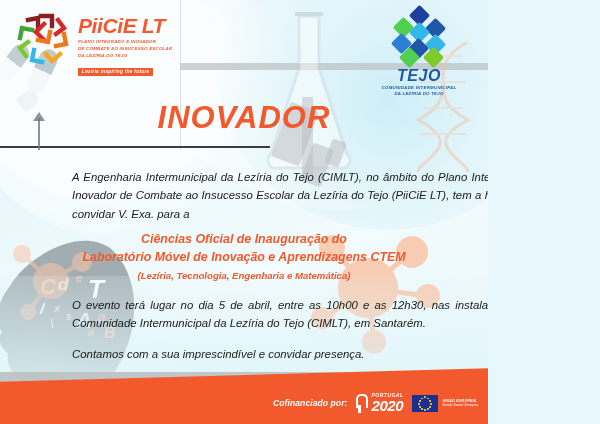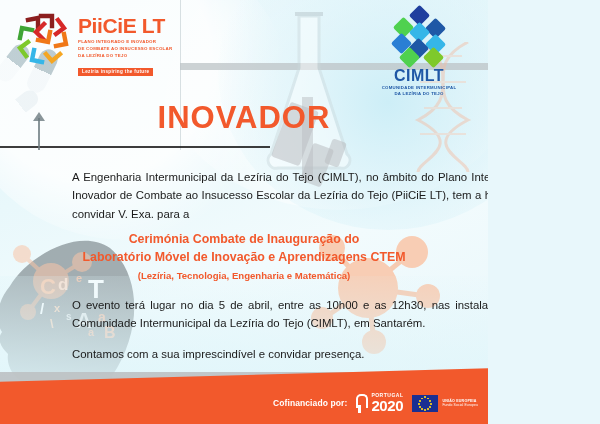--- a/index.html
+++ b/index.html
@@ -4,20 +4,21 @@
 <style>
   html,body{margin:0;padding:0;}
   body{
     width:600px;height:424px;overflow:hidden;
     font-family:"Liberation Sans", sans-serif;
     background:#e8f7fb;
   }
   #poster{
     position:relative;width:488px;height:424px;overflow:hidden;
     background:linear-gradient(160deg,#ddf3fa 0%,#e9f8fb 35%,#f2fbfd 60%,#e6f6fa 100%);
+    font-style:italic;
   }
 
   
   .bg{position:absolute;pointer-events:none;}
 
   .wash-a{left:-40px;top:-60px;width:330px;height:300px;border-radius:50%;
     background:radial-gradient(circle at 40% 40%,#ffffff 0%,#ffffff 45%,rgba(255,255,255,0) 72%);opacity:.85;}
   .wash-b{right:-70px;top:-90px;width:340px;height:320px;border-radius:50%;
     background:radial-gradient(circle at 50% 60%,#cdeef7 0%,rgba(205,238,247,0) 70%);}
   .wash-c{left:150px;top:-120px;width:380px;height:330px;border-radius:50%;
@@ -245,33 +246,33 @@
       <div class="dm" style="left:24px;top:0px;background:#1f3f9e;"></div>
       <div class="dm" style="left:8px;top:12px;background:#4fd14f;"></div>
       <div class="dm" style="left:40px;top:13px;background:#1f58a6;"></div>
       <div class="dm" style="left:24px;top:17px;background:#35b6e8;"></div>
       <div class="dm" style="left:6px;top:28px;background:#2a7fd4;"></div>
       <div class="dm" style="left:40px;top:29px;background:#35b6e8;"></div>
       <div class="dm" style="left:23px;top:33px;background:#1f58a6;"></div>
       <div class="dm" style="left:38px;top:42px;background:#7ec92b;"></div>
       <div class="dm" style="left:14px;top:42px;background:#4fd14f;"></div>
     </div>
-    <div class="cname">CIMLT</div>
+    <div class="cname">TEJO</div>
     <div class="csub">
       <div>COMUNIDADE INTERMUNICIPAL</div>
       <div>DA LEZÍRIA DO TEJO</div>
     </div>
   </div>
 
   <div class="convite">INOVADOR</div>
 
   <div class="para p-intro">A Engenharia Intermunicipal da Lezíria do Tejo (CIMLT), no âmbito do Plano Integrado e Inovador de Combate ao Insucesso Escolar da Lezíria do Tejo (PiiCiE LT), tem a honra de convidar V. Exa. para a</div>
 
   <div class="event-title">
-    <div class="et1">Cerimónia Combate de Inauguração do</div>
+    <div class="et1">Ciências Oficial de Inauguração do</div>
     <div class="et2">Laboratório Móvel de Inovação e Aprendizagens CTEM</div>
     <div class="et3">(Lezíria, Tecnologia, Engenharia e Matemática)</div>
   </div>
 
   <div class="para p-event">O evento terá lugar no dia 5 de abril, entre as 10h00 e as 12h30, nas instalações da Comunidade Intermunicipal da Lezíria do Tejo (CIMLT), em Santarém.</div>
   <div class="para p-close">Contamos com a sua imprescindível e convidar presença.</div>
 
   <div class="gray-band"></div>
   <div class="gray-band2"></div>
   <div class="orange-footer"></div>

